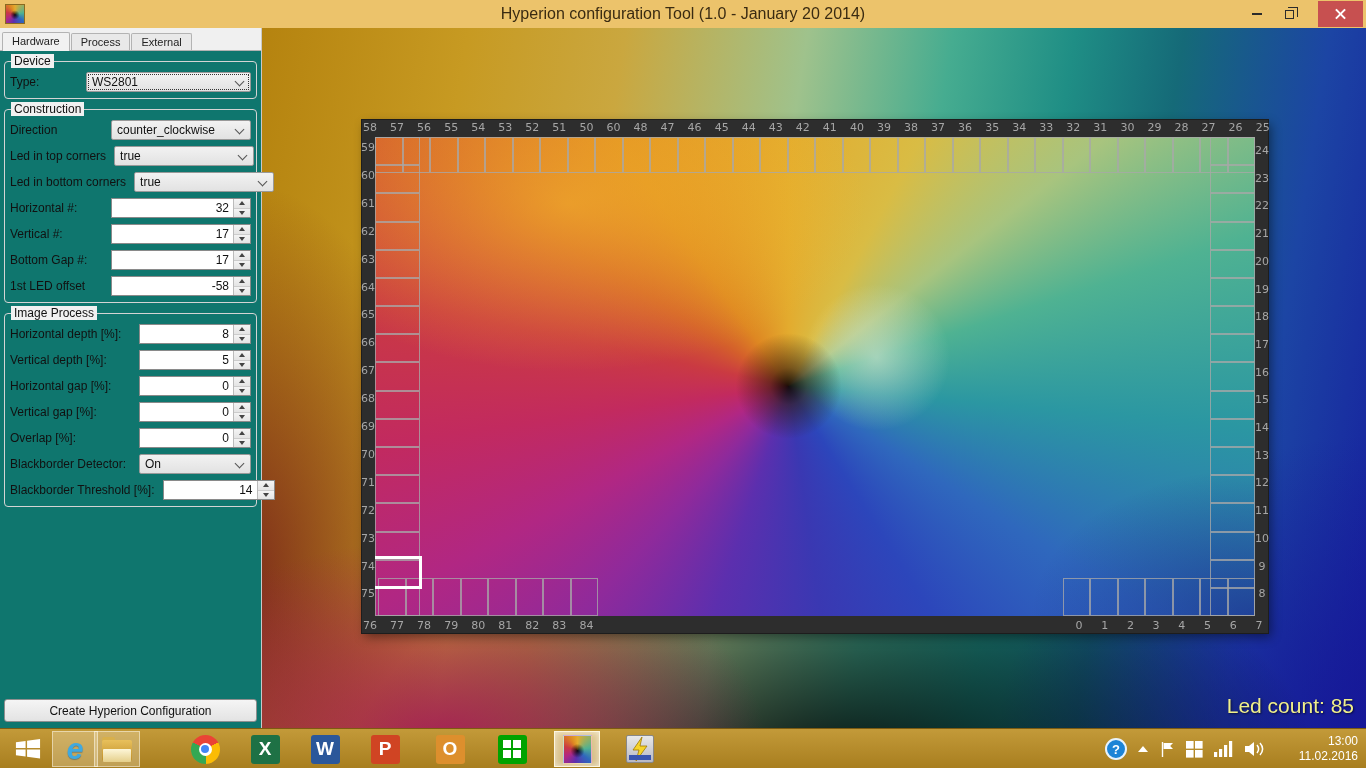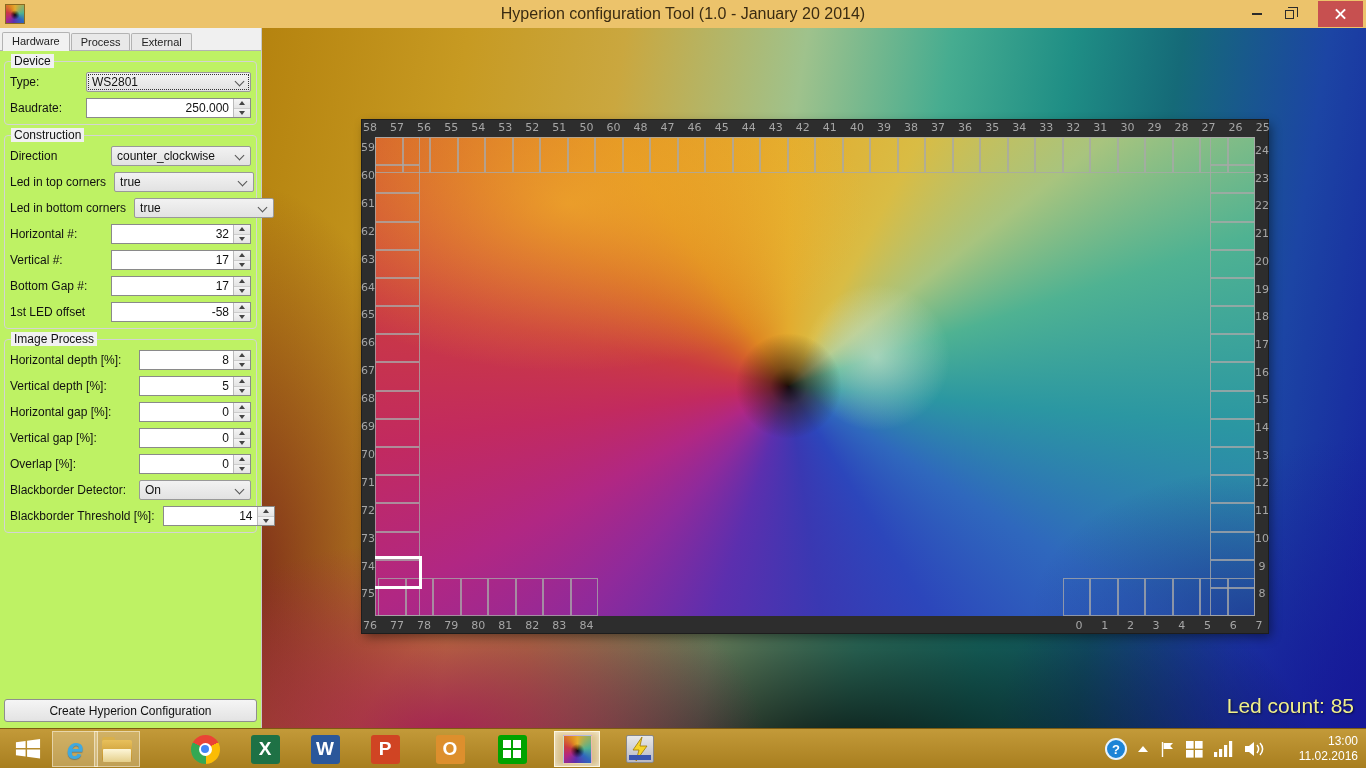--- a/index.html
+++ b/index.html
@@ -34,21 +34,21 @@
 
   
   .sidepanel { position:absolute; left:0; top:28px; width:262px; height:700px;
                background:#f0f0f0; z-index:20; border-right:1px solid #c9c9c9; }
   .tabstrip { position:relative; height:22px; padding:3px 0 0 2px; }
   .tab { display:inline-block; padding:2px 9px 2px; font-size:11px; color:#222;
          background:#e9e9e9; border:1px solid #b3b3b3; border-bottom:none;
          border-radius:2px 2px 0 0; margin-right:1px; position:relative; top:1px; }
   .tab.active { background:#f1f1f1; top:0; padding-bottom:4px; z-index:3; }
   .tabpage { position:absolute; left:0; top:22px; right:0; bottom:0;
-             border-top:1px solid #b3b3b3; background:#bef264; }
+             border-top:1px solid #b3b3b3; background:#0f766e; }
   .group { position:relative; border:1px solid #d4d4d4; border-radius:4px;
            margin:10px 4px 8px; padding:7px 5px 3px; }
   .group.noframe { border:none; margin:4px 4px 2px; padding:2px 5px; }
   .glabel { position:absolute; top:-8px; left:6px; background:#f1f1f1; padding:0 3px;
             font-size:12px; color:#111; }
   .frow { display:flex; justify-content:space-between; align-items:center; height:26px;gap:8px; }
   .flabel { font-size:12px; color:#111; white-space:nowrap; }
   .combo { position:relative; height:20px; flex:none;
            background:linear-gradient(#f2f2f2,#e2e2e2); border:1px solid #999;
            border-radius:2px; font-size:12px; color:#111;
@@ -176,34 +176,20 @@
     <div class="tabstrip"><span class="tab active">Hardware</span><span class="tab">Process</span><span class="tab">External</span></div>
     <div class="tabpage">
       <div>
           <div class="group">
             <span class="glabel">Device</span>
             <div class="frow">
               <span class="flabel">Type:</span>
               <div class="combo focused" style="width: 165px;">
                 <span class="cval">WS2801</span>
                 <span class="chev"></span>
-              </div>
-            </div>
-            <div class="frow">
-              <span class="flabel">Baudrate:</span>
-              <div class="spin" style="width: 165px;">
-                <span class="sval">250.000</span>
-                <span class="sbtns">
-                  <span class="sbtn">
-                    <span class="tri-up"></span>
-                  </span>
-                  <span class="sbtn">
-                    <span class="tri-dn"></span>
-                  </span>
-                </span>
               </div>
             </div>
           </div>
           <div class="group">
             <span class="glabel">Construction</span>
             <div class="frow">
               <span class="flabel">Direction</span>
               <div class="combo" style="width: 140px;">
                 <span class="cval">counter_clockwise</span>
                 <span class="chev"></span>

